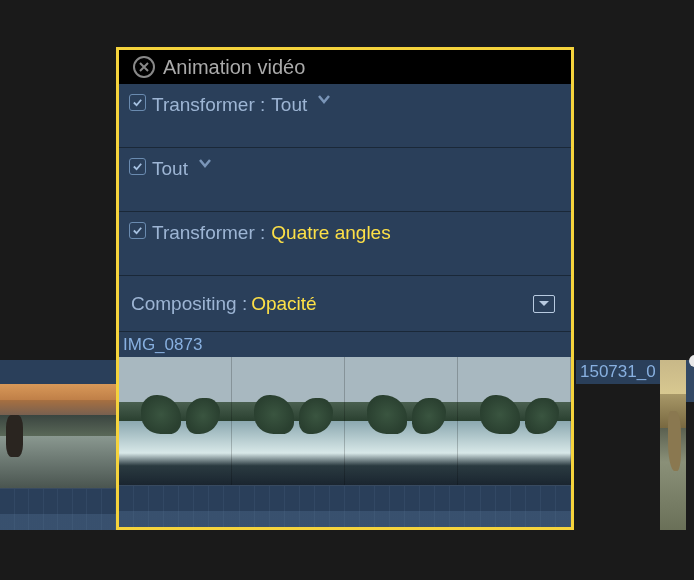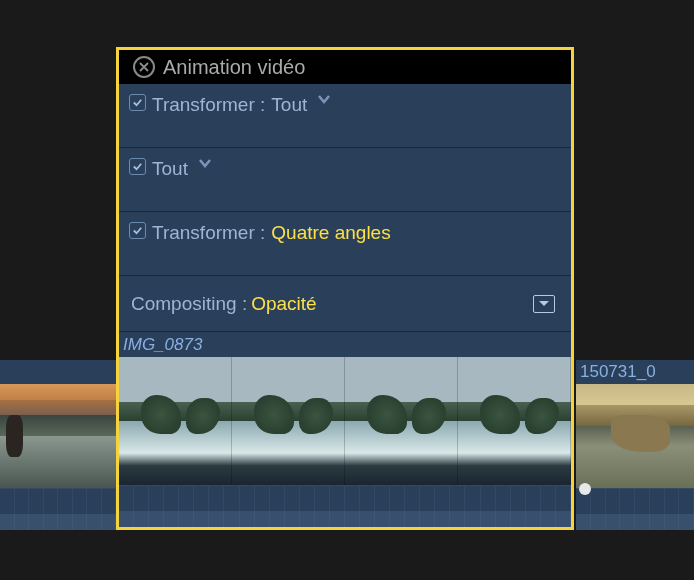--- a/index.html
+++ b/index.html
@@ -140,21 +140,20 @@
       flex: 1;
       display: flex;
       flex-direction: column;
       background: #2a3f5a;
     }
     .clip-name {
       color: #88b0e0;
       font-size: 17px;
       padding: 3px 4px 2px 4px;
       background: #2a3f5a;
-      font-style: italic;
     }
     .thumbnails {
       flex: 1;
       display: flex;
       background: #3a5070;
     }
     .thumb {
       flex: 1;
       background: linear-gradient(to bottom, 
         #a8b8c0 0%, #a8b8c0 35%, 
@@ -233,21 +232,21 @@
       border-top: 1px solid #384a60;
       display: flex;
     }
     .timeline-right {
       position: absolute;
       right: 0;
       top: 360px;
       width: 118px;
       height: 170px;
       display: flex;
-      flex-direction: column;
+      flex-direction: row;
     }
     .timeline-right-name {
       height: 24px;
       background: #2a3f5a;
       color: #88b0e0;
       font-size: 17px;
       padding: 2px 4px;
       overflow: hidden;
       white-space: nowrap;
     }

